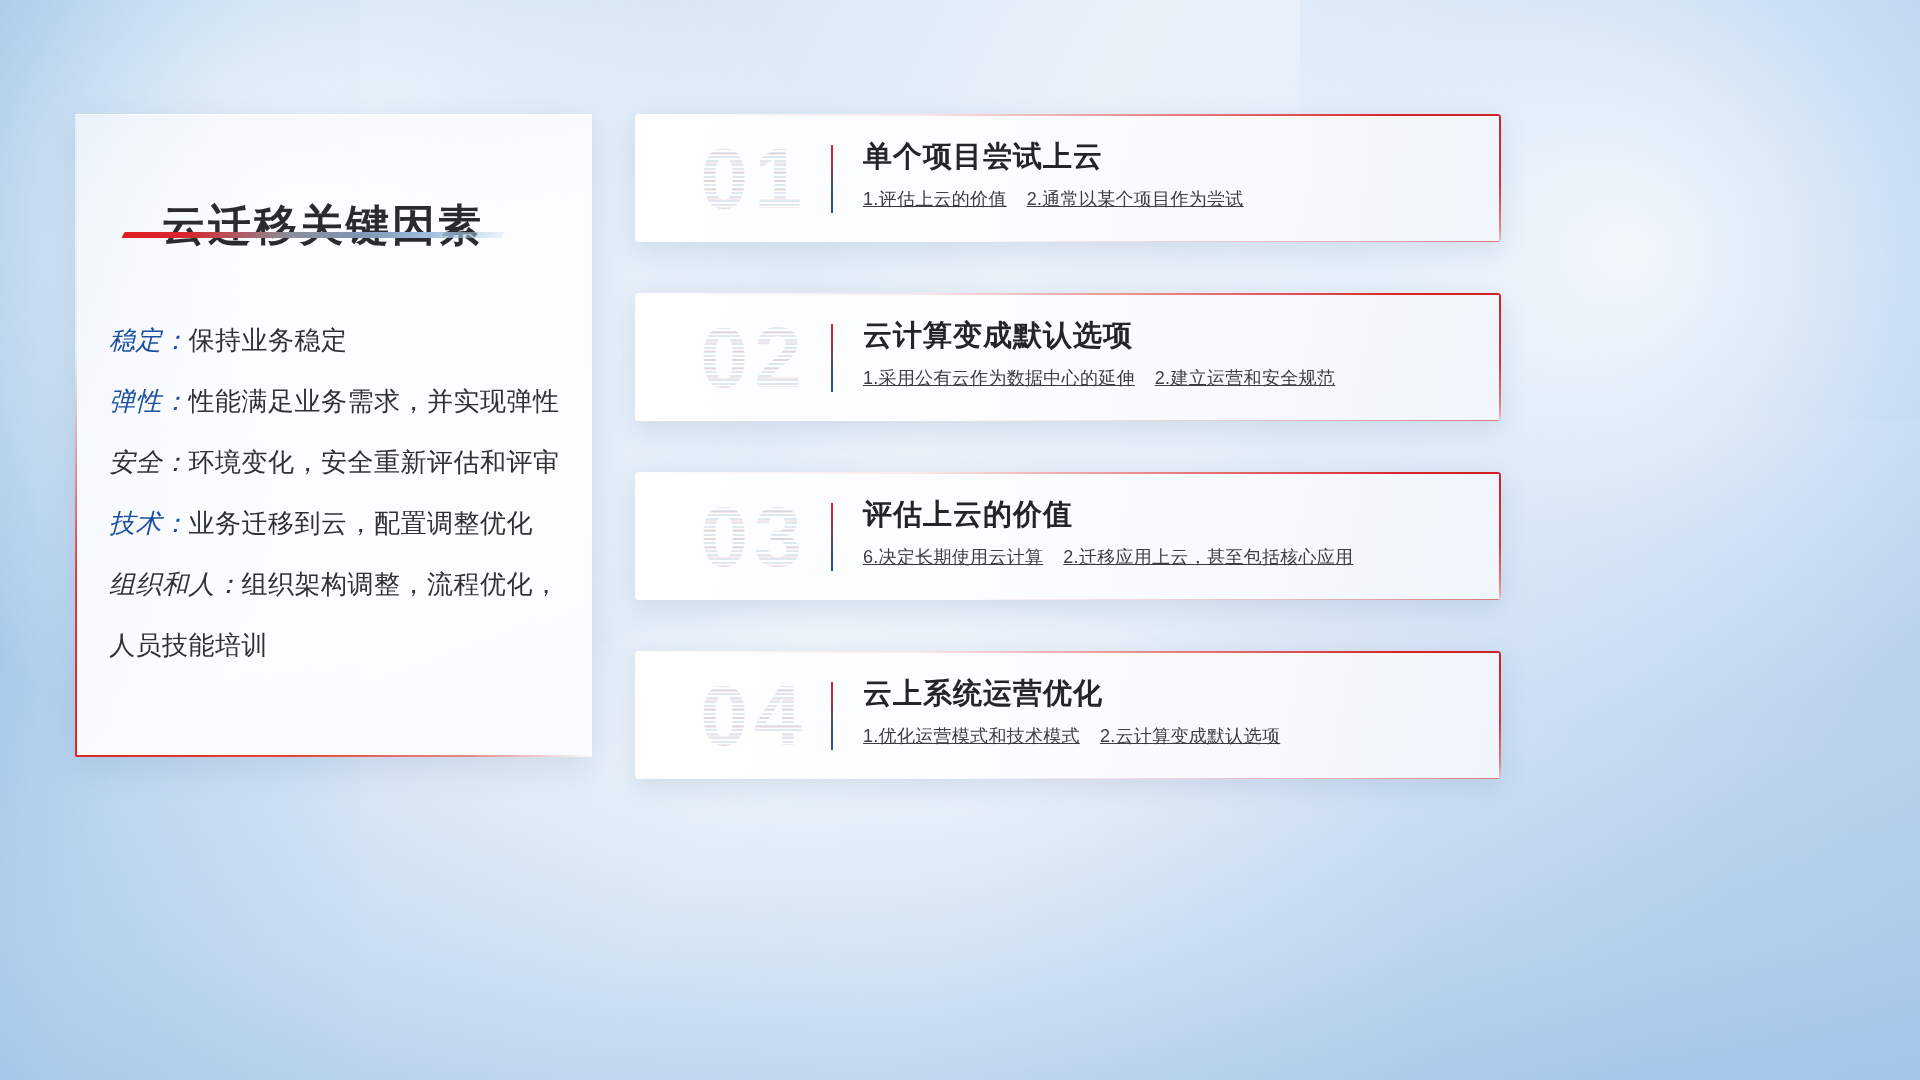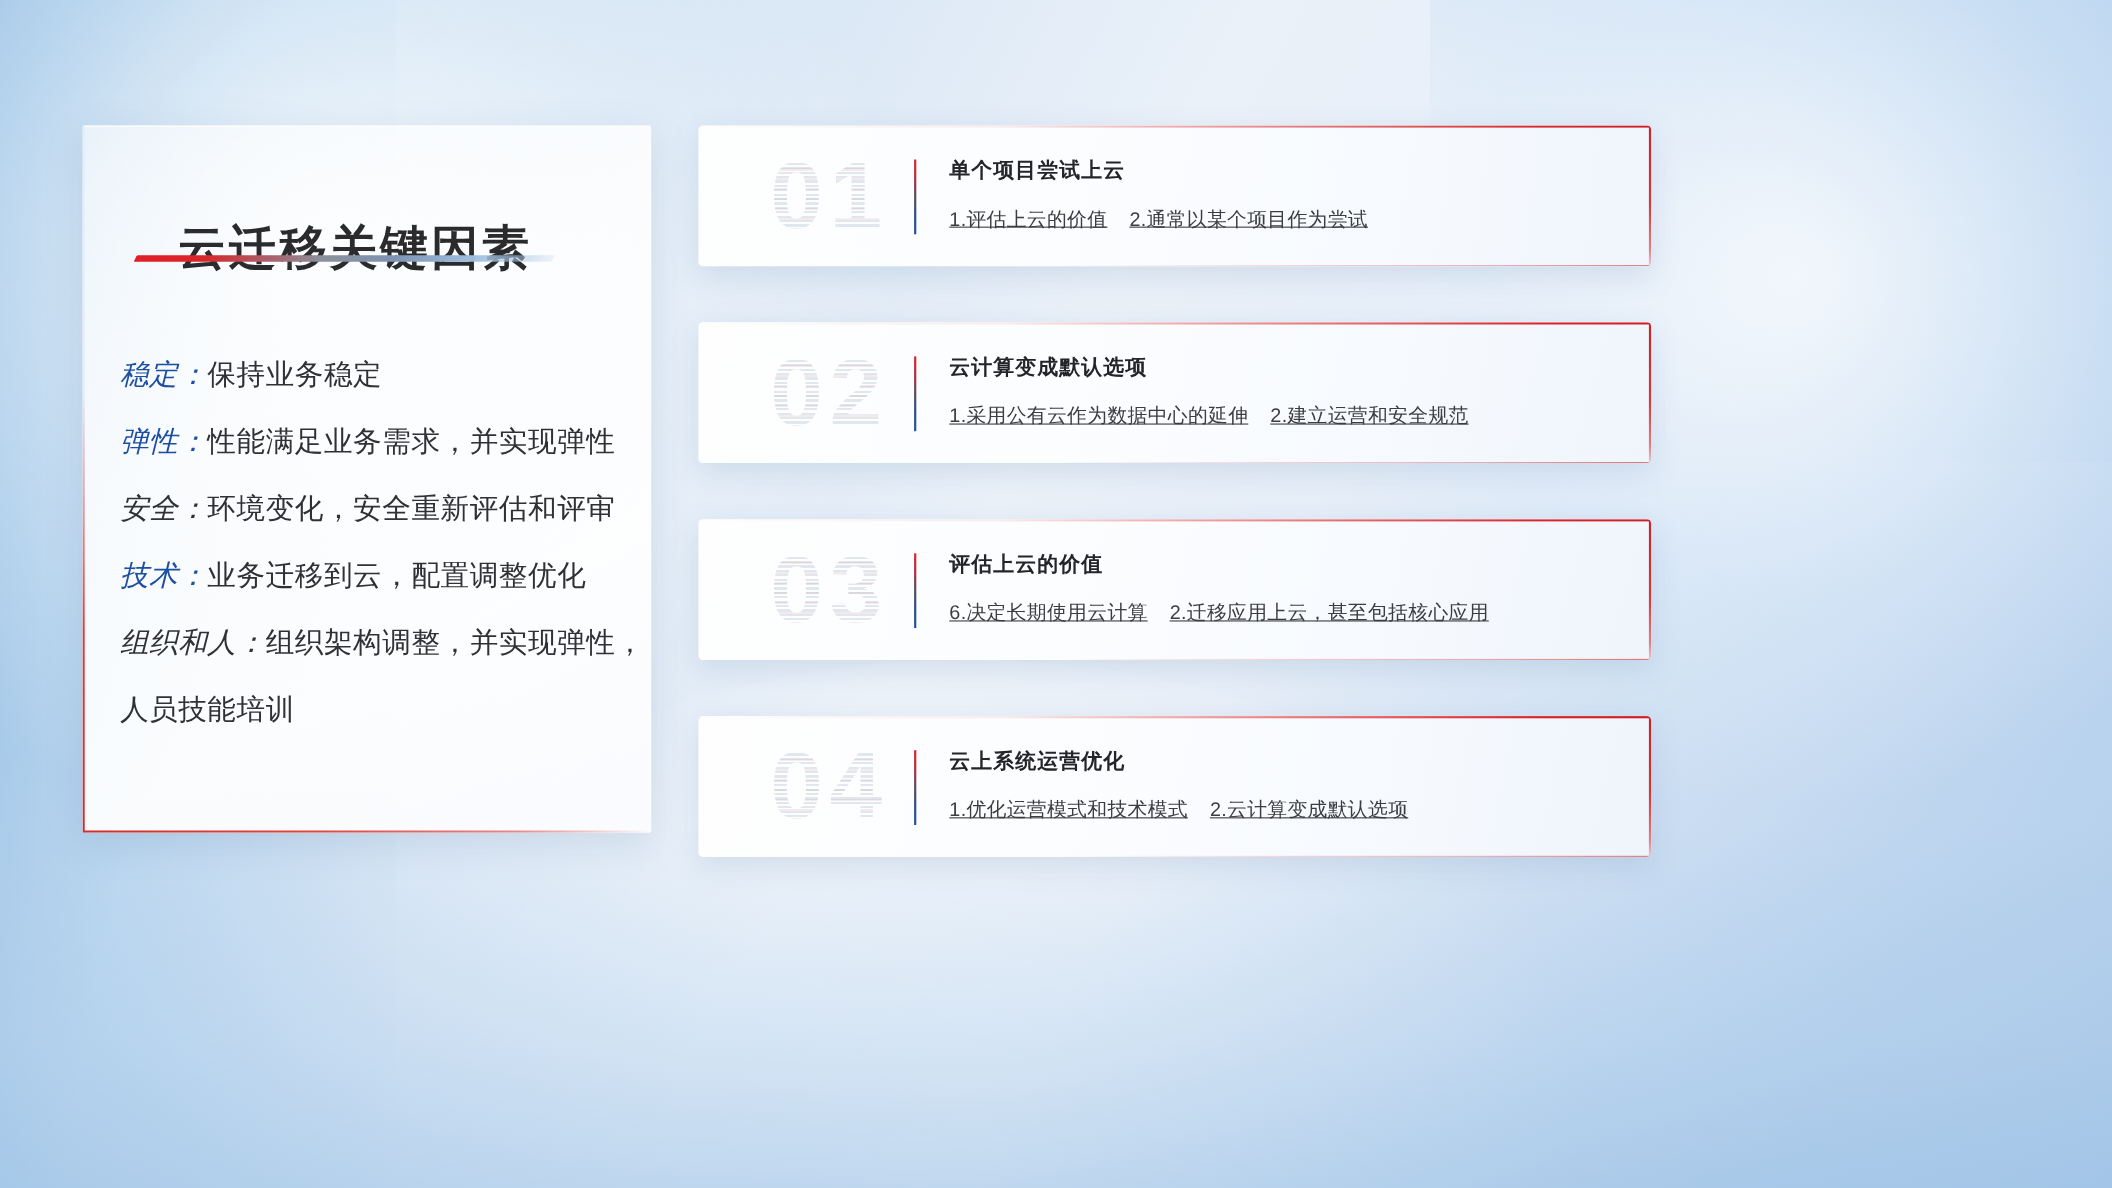--- a/index.html
+++ b/index.html
@@ -122,21 +122,21 @@
     -webkit-mask-image:repeating-linear-gradient(180deg,transparent 0px,transparent 7px,#000 7px,#000 9px);
             mask-image:repeating-linear-gradient(180deg,transparent 0px,transparent 7px,#000 7px,#000 9px);
     user-select:none;
   }
   .divider{
     position:absolute;left:196px;top:31px;width:2px;height:68px;
     background:linear-gradient(180deg,#e0222a 0%,#b52b3f 26%,#4e4f63 52%,#2b4a8e 76%,#2452a8 100%);
   }
   .card-body{position:absolute;left:228px;top:22px;right:24px;}
   .card-title{
-    font-size:19px;font-weight:700;color:#232528;letter-spacing:1px;
+    font-size:29px;font-weight:700;color:#232528;letter-spacing:1px;
     line-height:40px;white-space:nowrap;
   }
   .card-desc{
     margin-top:10px;font-size:18px;color:#3b3d41;letter-spacing:.3px;
     line-height:26px;white-space:nowrap;text-decoration:underline;
   }
   .card-desc .gap{display:inline-block;width:20px;}
 </style>
 </head>
 <body>
@@ -165,21 +165,21 @@
       <div class="lp-item">
         <span class="k">弹性：</span><span>性能满足业务需求，并实现弹性</span>
       </div>
       <div class="lp-item">
         <span class="k plain">安全：</span><span>环境变化，安全重新评估和评审</span>
       </div>
       <div class="lp-item">
         <span class="k">技术：</span><span>业务迁移到云，配置调整优化</span>
       </div>
       <div class="lp-item">
-        <span class="k plain">组织和人：</span><span>组织架构调整，并实现弹性，</span>
+        <span class="k plain">组织和人：</span><span>组织架构调整，流程优化，</span>
       </div>
       <div class="lp-item">
         <span>人员技能培训</span>
       </div>
     </div>
   </section>
 
   <section class="cards">
 
     <article class="card">

